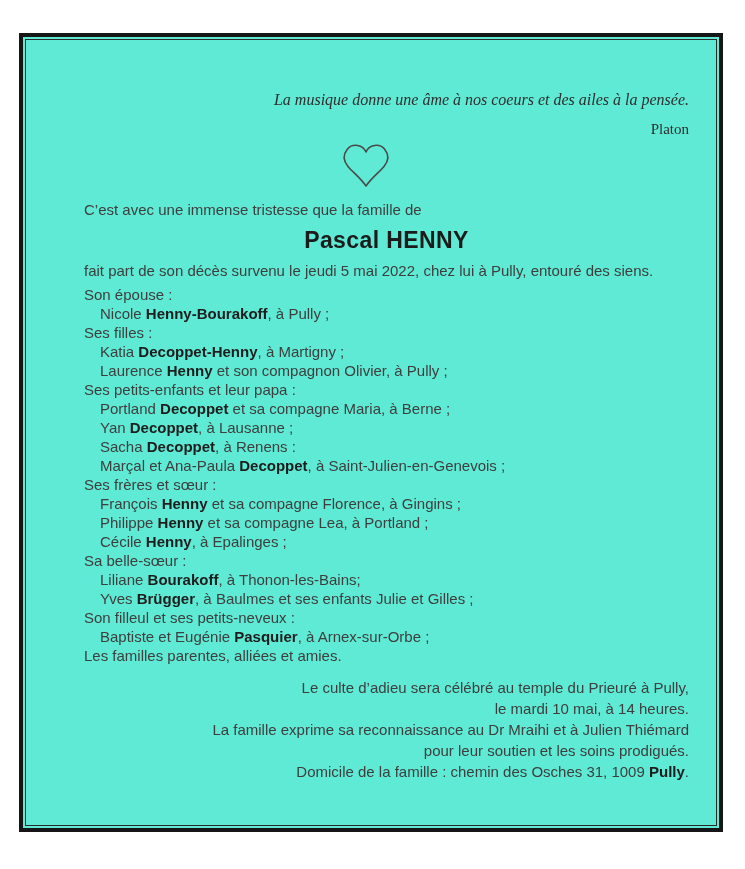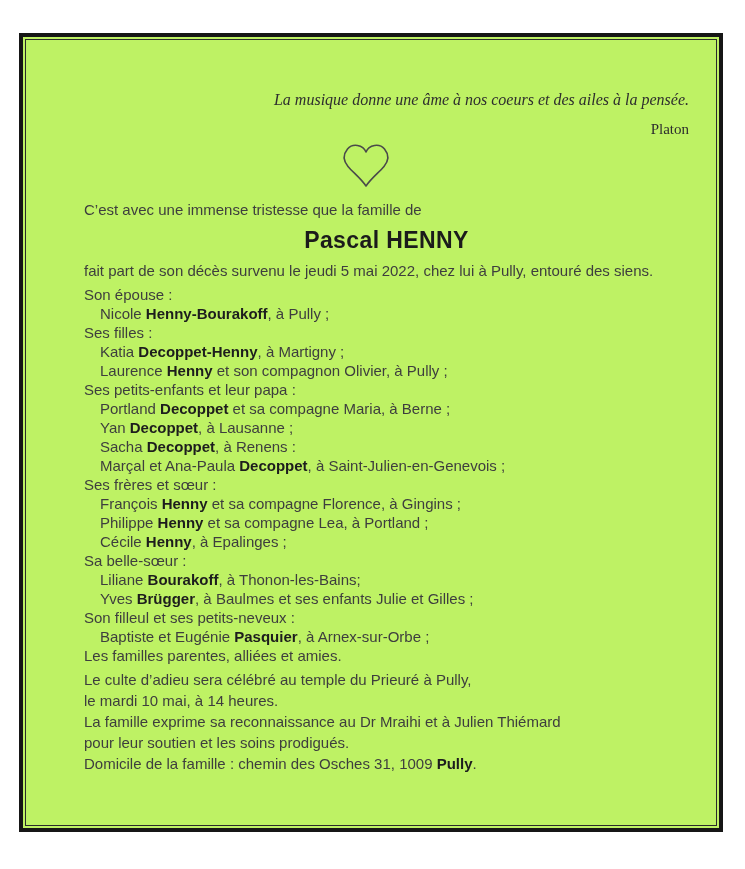--- a/index.html
+++ b/index.html
@@ -13,21 +13,21 @@
   }
   .frame-outer {
     position: absolute;
     left: 19px;
     top: 33px;
     width: 704px;
     height: 799px;
     box-sizing: border-box;
     border: 4px solid #161616;
     padding: 2px;
-    background: #bef264;
+    background: #5eead4;
   }
   .frame-inner {
     box-sizing: border-box;
     width: 100%;
     height: 100%;
     border: 1.5px solid #2b2b2b;
   }
   .content {
     box-sizing: border-box;
     height: 100%;
@@ -75,22 +75,23 @@
     margin: 6px 0 0 0;
     line-height: 28px;
     max-width: 592px;
   }
   .family-list {
     margin-top: 0;
     line-height: 19px;
   }
   .family-list .line.indent { padding-left: 16px; }
   .closing {
-    margin-top: 4px;
+    margin-top: 12px;
     line-height: 21px;
+    text-align: right;
   }
   .b { font-weight: bold; color: #1d1d1d; }
 </style>
 </head>
 <body>
 
 <div class="frame-outer">
   <div class="frame-inner">
     <div class="content">
 

